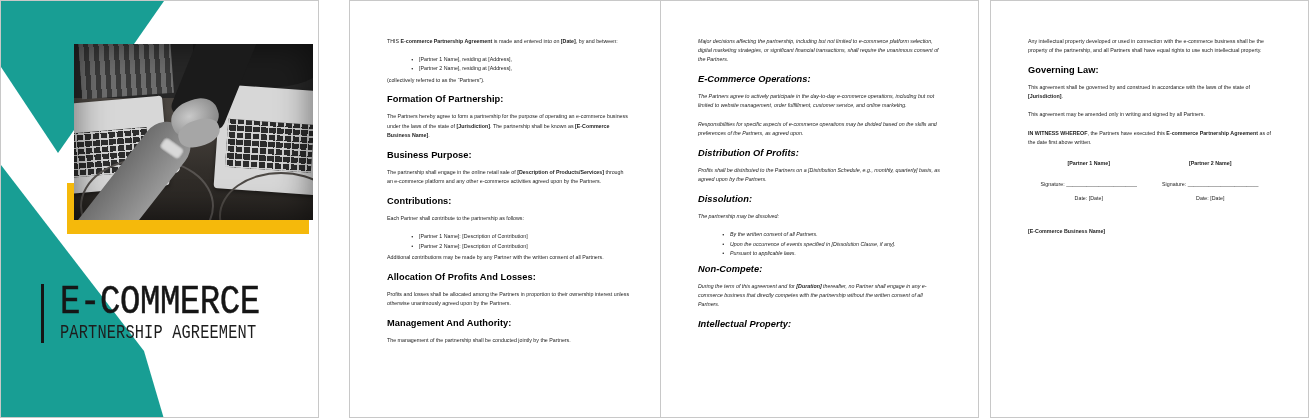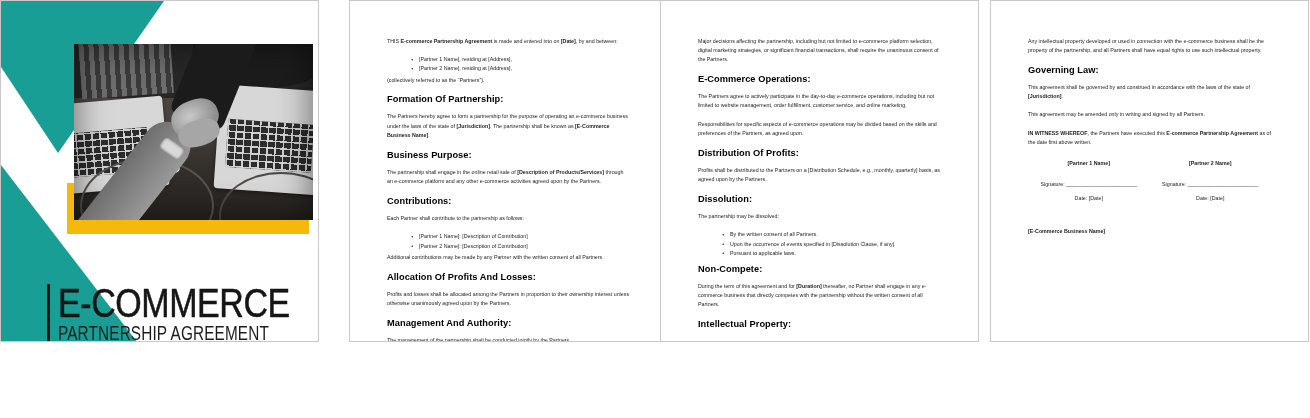--- a/index.html
+++ b/index.html
@@ -2,24 +2,24 @@
 <html style="--teal: #189e94; --yellow: #f5b90b;"><head>
 <meta charset="utf-8">
 <style>
   html,body{margin:0;padding:0;}
   body{
     width:1310px;height:418px;position:relative;overflow:hidden;
     background:#ffffff;
     font-family:"Liberation Sans", sans-serif;
   }
   .page{
-    position:absolute;top:0;height:342px;width:319px;
+    position:absolute;top:0;height:418px;width:319px;
     background:#fff;border:1px solid #c8c8c8;box-sizing:border-box;overflow:hidden;
   }
-  #page1{left:0;}#page2{left:349px;}#page3{left:660px;}#page4{left:990px;}
+  #page1{left:0;}#page2{left:349px;}#page3{left:660px;font-style:italic;}#page4{left:990px;}
 
   
   .doc-scale{
     position:absolute;left:0;top:0;width:634px;height:832px;
     transform:scale(.5);transform-origin:0 0;
     padding:70px 74px 0 74px;box-sizing:border-box;
     font-size:10.6px;line-height:18.6px;color:#1c1c1c;
   }
   .doc-p{margin:0 0 18px 0;}
   .doc-p.tight{margin-top:0;}
@@ -62,21 +62,21 @@
   .ph-arm-lower{position:absolute;left:34px;top:66px;width:48px;height:160px;transform:rotate(38deg);
     background:linear-gradient(90deg,#6e6e6e,#999);border-radius:24px;z-index:3;}
   .ph-arm-upper{position:absolute;left:112px;top:-22px;width:56px;height:104px;transform:rotate(22deg);
     background:#1b1b1b;border-radius:10px;z-index:3;}
   .ph-hand1{position:absolute;left:97px;top:56px;width:48px;height:36px;transform:rotate(-22deg);
     background:radial-gradient(ellipse at 40% 40%,#cycycy,#8e8e8e 70%);
     background:radial-gradient(ellipse at 40% 40%,#c9c9c9,#8e8e8e 70%);border-radius:45%;z-index:4;}
   .ph-hand2{position:absolute;left:104px;top:76px;width:42px;height:26px;background:#a6a6a6;border-radius:45%;transform:rotate(-18deg);z-index:4;}
   .ph-watch{position:absolute;left:86px;top:98px;width:24px;height:13px;background:#d9d9d9;border-radius:4px;transform:rotate(35deg);box-shadow:inset 0 0 3px #555;z-index:5;}
 
-  .cover-title-block{position:absolute;left:46px;top:283px;z-index:4;border-left:3px solid #151515;padding-left:8px;}
+  .cover-title-block{position:absolute;left:40px;top:283px;z-index:4;border-left:3px solid #151515;padding-left:16px;font-family:Liberation Mono, monospace;}
   .cover-title{
     font-size:40px;line-height:38px;font-weight:500;color:#161616;letter-spacing:-.5px;
     transform:scaleX(.85);transform-origin:0 50%;white-space:nowrap;
     -webkit-text-stroke:.5px #161616;
   }
   .cover-subtitle{
     font-size:21px;line-height:20px;font-weight:400;color:#1d1d1d;margin-top:1px;
     transform:scaleX(.73);transform-origin:0 50%;white-space:nowrap;letter-spacing:.2px;
   }
 </style>

